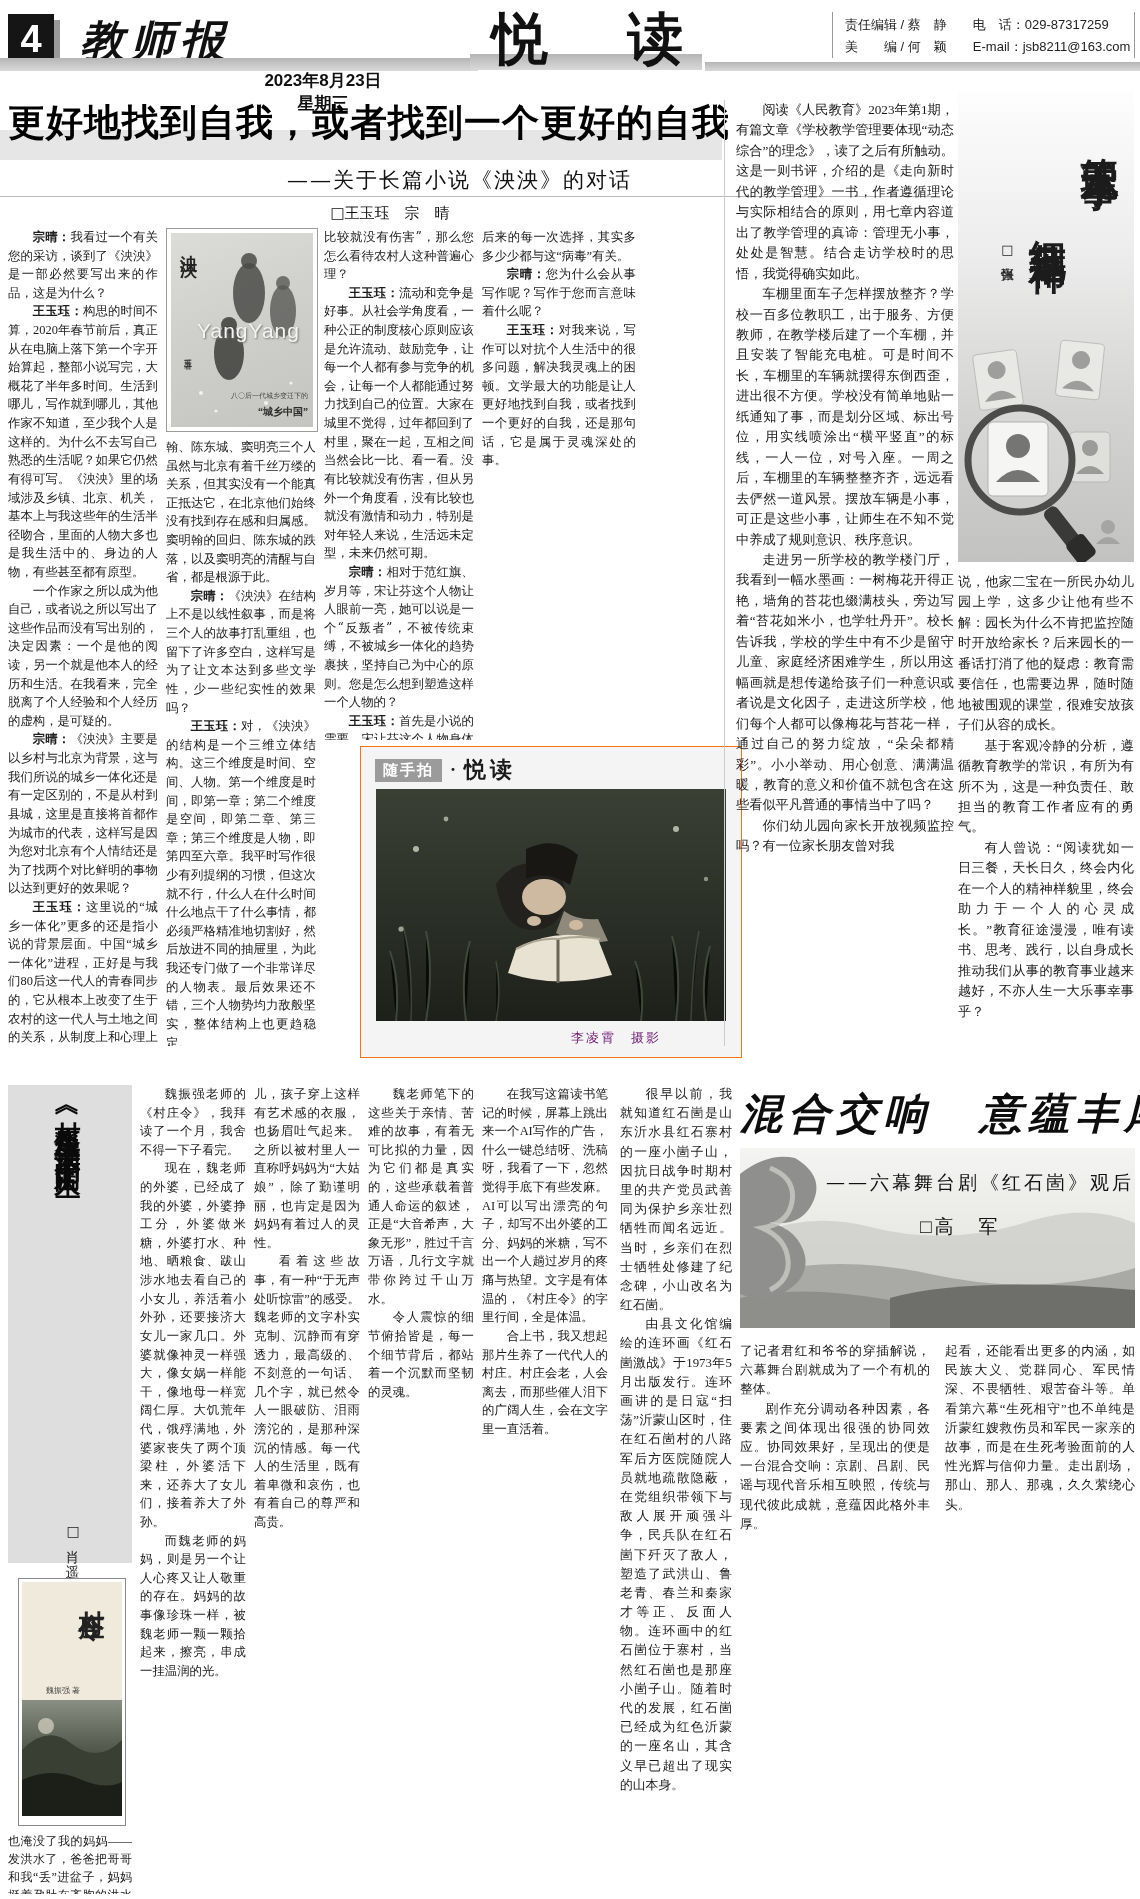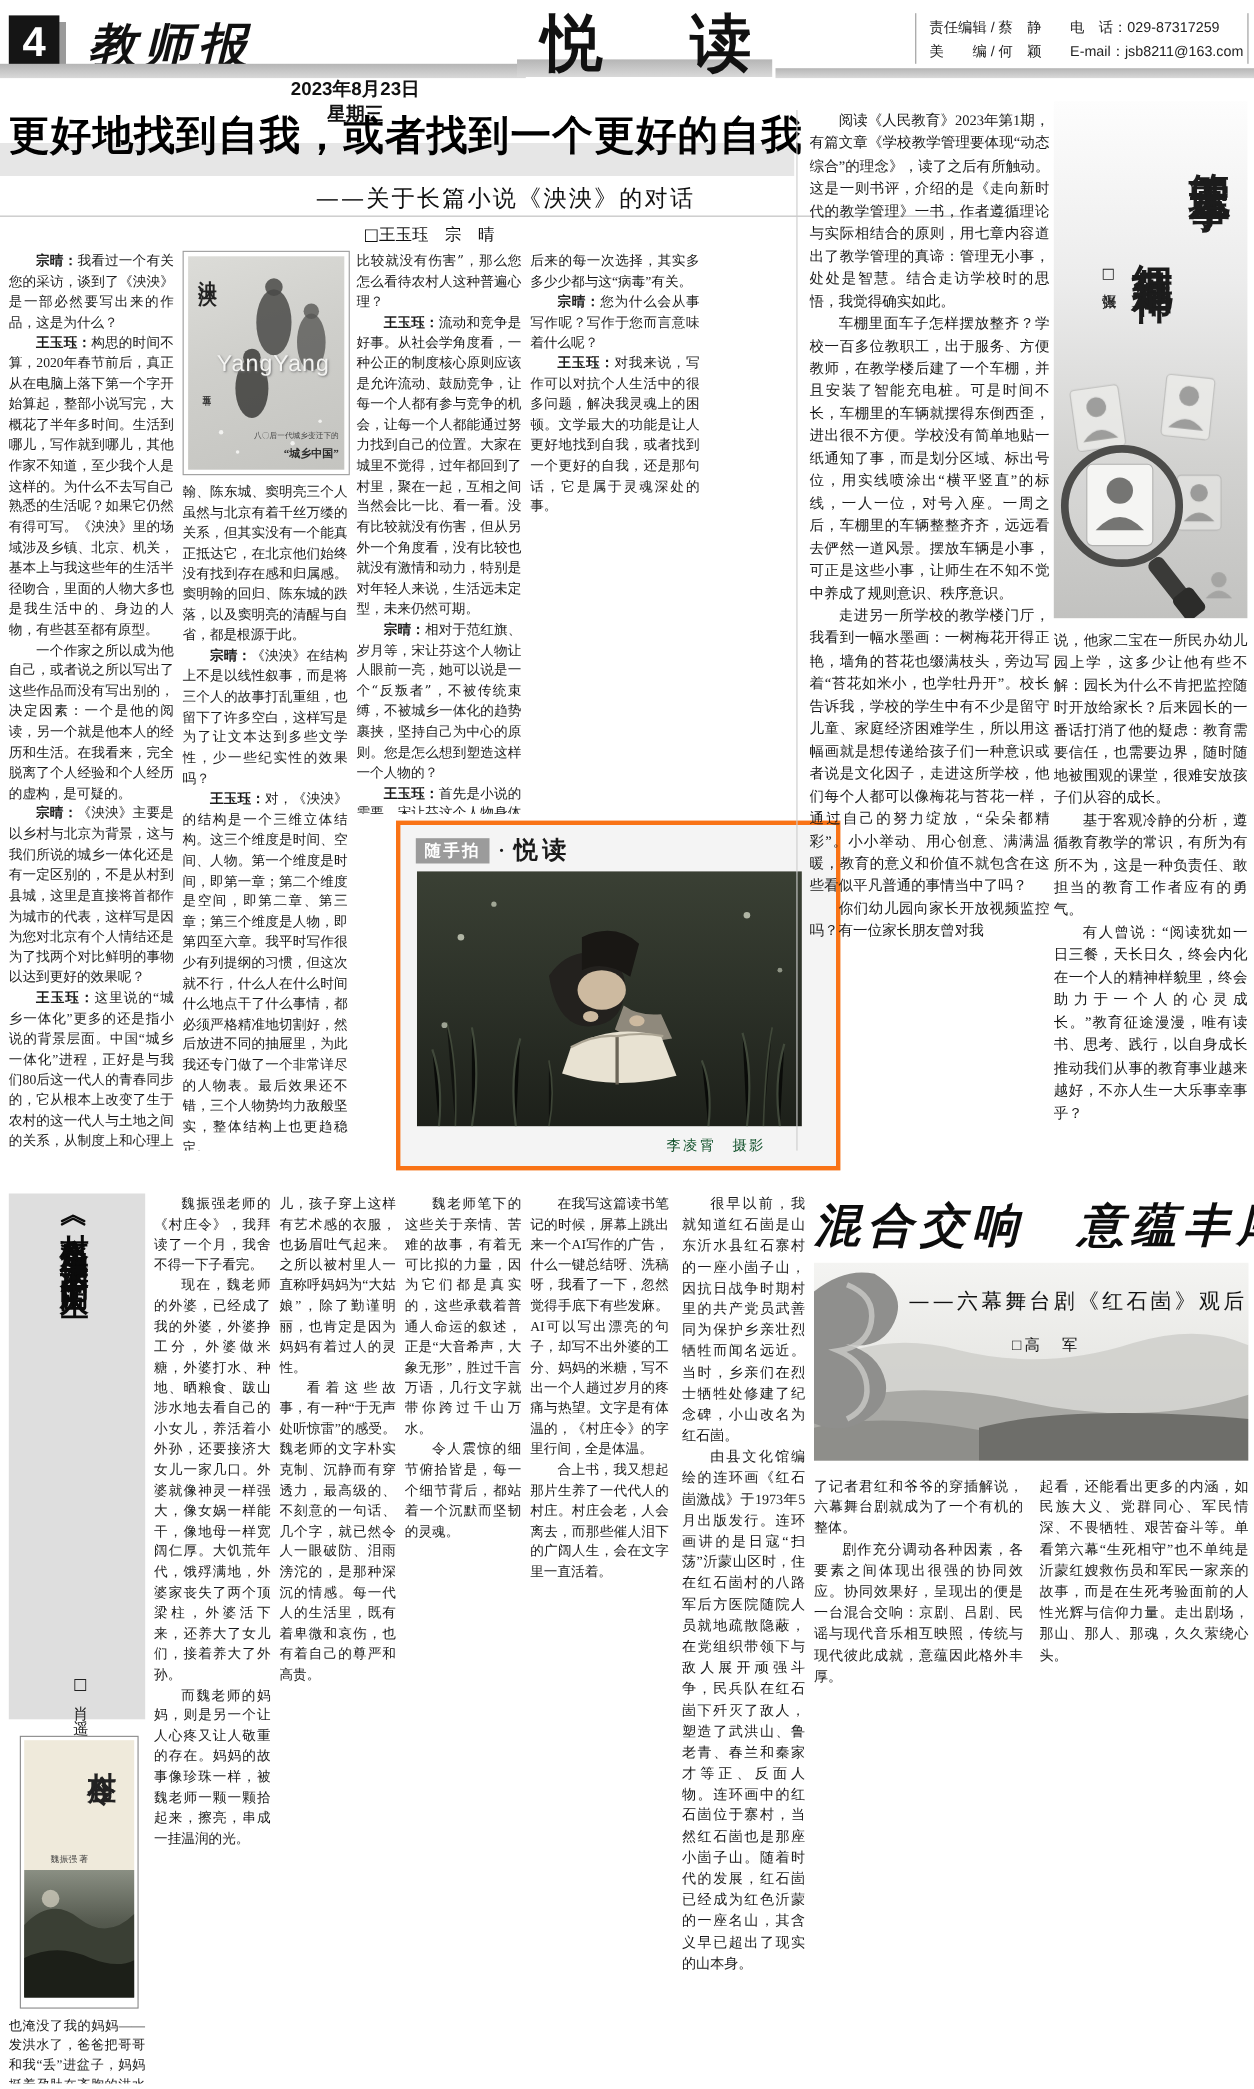--- a/index.html
+++ b/index.html
@@ -28,34 +28,34 @@
   .spk{font-weight:bold;}
   
   .cover-frame{border:1px solid #9b9b9b;background:#fff;padding:4px;}
   .cover-inner{position:relative;width:100%;height:100%;background:linear-gradient(160deg,#dcdcd8 0%,#cfcfcb 45%,#c4c4c0 100%);overflow:hidden;}
   .cover-yy{writing-mode:vertical-rl;font-size:17px;font-weight:bold;letter-spacing:6px;color:#222;}
   .cover-py{font-family:"Liberation Sans",sans-serif;font-weight:normal;font-size:21px;color:#f4f4f2;text-shadow:1px 1px 2px #777;letter-spacing:1px;}
   .cover-author{writing-mode:vertical-rl;font-size:8px;color:#333;}
   .cover-tag{font-size:7px;color:#444;text-align:right;line-height:1.5;}
   .cover-series{font-size:10px;font-weight:bold;color:#2c2c2c;}
   
-  .pbox{background:#f4f4f4;border:4px solid #f97316;padding-left:16px;}
+  .pbox{background:#f4f4f4;border:1px solid #f97316;}
   .ptag{background:#9b9b9b;color:#fff;font-weight:bold;font-size:15px;padding:2px 8px;font-family:"Liberation Sans",sans-serif;letter-spacing:2px;}
   .pdot{font-size:18px;font-weight:bold;}
   .plabel{font-family:Liberation Serif, serif;font-size:22px;font-weight:900;letter-spacing:4px;}
-  .pcaption{font-family:"DejaVu Serif",serif;font-size:13px;color:#14532d;letter-spacing:2px;margin-left:32px;}
+  .pcaption{font-family:"DejaVu Serif",serif;font-size:13px;color:#701a75;letter-spacing:2px;}
   
   .vtitle{writing-mode:vertical-rl;font-family:"Liberation Sans",sans-serif;font-weight:bold;color:#1c1c1c;}
   .vbyline{writing-mode:vertical-rl;font-size:13px;color:#222;font-family:"DejaVu Serif",serif;}
   .mg-img{background:linear-gradient(180deg,#fdfdfd 0%,#ececec 35%,#d2d2d0 70%,#c2c2c0 100%);overflow:hidden;}
   
   .opera-title{font-family:"DejaVu Serif",serif;font-style:italic;font-weight:900;font-size:42px;letter-spacing:6px;text-align:center;color:#0d0d0d;white-space:nowrap;}
   .opera-img{background:linear-gradient(180deg,#f4f4f2 0%,#e7e7e4 55%,#d8d8d4 100%);overflow:hidden;}
   .opera-sub{font-family:"DejaVu Serif",serif;font-size:19px;letter-spacing:3px;color:#111;white-space:nowrap;}
-  .opera-byline{font-family:Liberation Serif, serif;font-size:14px;color:#111;letter-spacing:3px;}
+  .opera-byline{font-family:Liberation Serif, serif;font-size:19px;color:#111;letter-spacing:3px;}
   
   .vstrip{background:#dedede;}
   .village-title{writing-mode:vertical-rl;font-size:26px;font-weight:900;letter-spacing:4px;color:#0b0b0b;font-family:"Liberation Serif",serif;}
   .vcover{border:1px solid #888;background:#fff;padding:3px;}
   .vcover-top{background:#efeadb;position:relative;}
   .vcover-title{writing-mode:vertical-rl;font-size:26px;font-weight:900;color:#222;font-family:"DejaVu Serif",serif;letter-spacing:2px;}
   .vcover-author{font-size:8px;color:#444;}
   .vcover-art{background:linear-gradient(180deg,#8a8f83 0%,#565b50 40%,#23261f 100%);}
 </style>
 </head>

